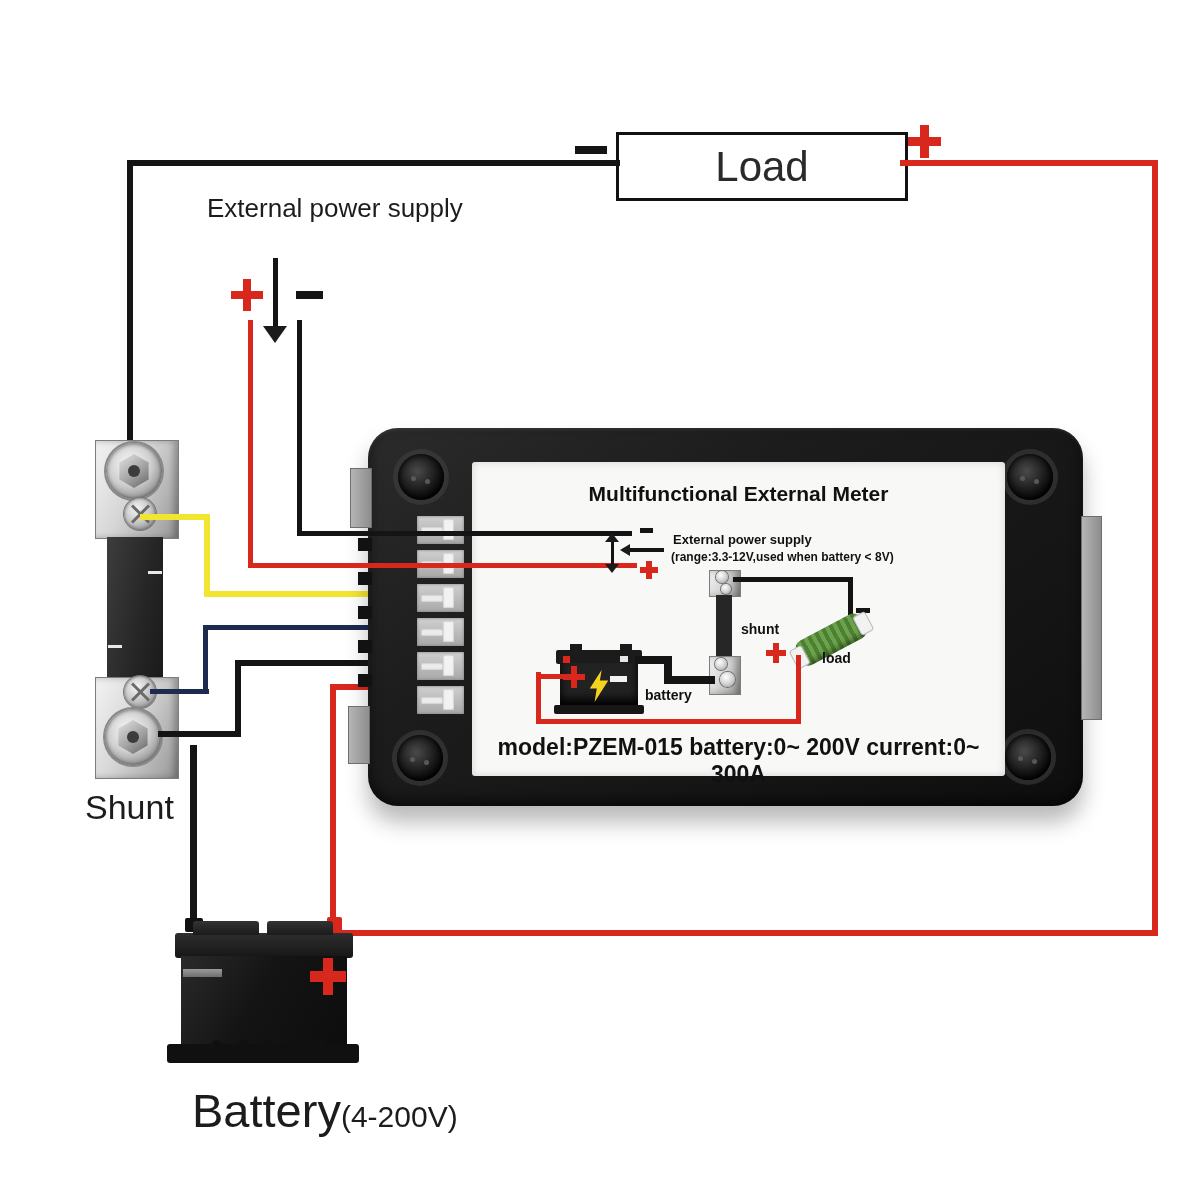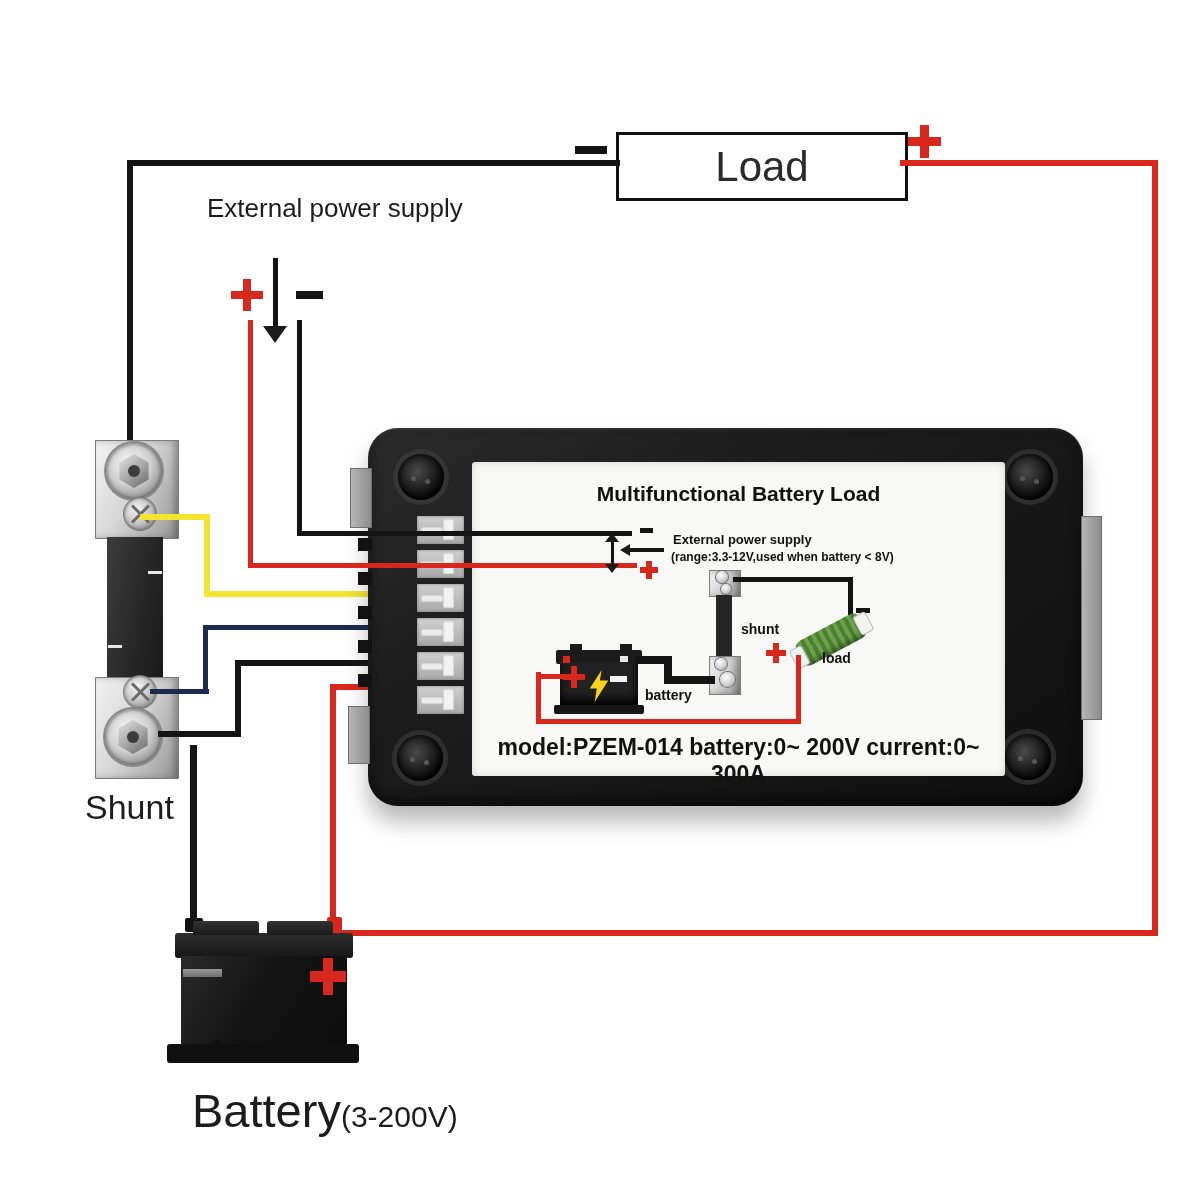--- a/index.html
+++ b/index.html
@@ -140,22 +140,22 @@
   <div id="device" class="abs"></div>
   <div class="tab" style="left:350px;top:468px;width:20px;height:58px;"></div>
   <div class="tab" style="left:348px;top:706px;width:20px;height:56px;"></div>
   <div class="tab" style="left:1081px;top:516px;width:19px;height:202px;"></div>
   <div class="screw" style="left:398px;top:454px;"></div>
   <div class="screw" style="left:1007px;top:454px;"></div>
   <div class="screw" style="left:397px;top:735px;"></div>
   <div class="screw" style="left:1005px;top:734px;"></div>
 
   <div id="label" class="abs">
-    <div id="label-title">Multifunctional Battery Load</div>
-    <div id="label-model">model:PZEM-014 battery:0~ 200V current:0~ 300A</div>
+    <div id="label-title">Multifunctional External Meter</div>
+    <div id="label-model">model:PZEM-015 battery:0~ 200V current:0~ 300A</div>
   </div>
 
   <div class="stub" style="left:358px;top:538px;"></div>
   <div class="stub" style="left:358px;top:572px;"></div>
   <div class="stub" style="left:358px;top:606px;"></div>
   <div class="stub" style="left:358px;top:640px;"></div>
   <div class="stub" style="left:358px;top:674px;"></div>
   <div class="term" style="top:516px;">
       <div class="slot-v"></div>
       <div class="slot-h"></div>
@@ -237,16 +237,16 @@
   <div class="abs" style="left:185px;top:918px;width:18px;height:14px;background:#111;border-radius:2px;"></div>
   <div class="abs" style="left:327px;top:917px;width:15px;height:18px;background:var(--red);border-radius:2px;"></div>
   <div id="batt-lid" class="abs"></div>
   <div class="batt-bump" style="left:193px;top:921px;width:66px;height:14px;"></div>
   <div class="batt-bump" style="left:267px;top:921px;width:66px;height:14px;"></div>
   <div id="batt-body" class="abs"></div>
   <div class="abs" style="left:183px;top:969px;width:39px;height:8px;background:linear-gradient(180deg,#9a9a9a,#6f6f6f);"></div>
   <div class="plus" style="left:310px;top:958px;width:36px;height:37px;"></div>
   <div id="batt-base" class="abs"></div>
   <div class="txt" style="left:192px;top:1083px;">
-    <span style="font-size:47px;">Battery</span><span style="font-size:30px;">(3-200V)</span>
+    <span style="font-size:47px;">Battery</span><span style="font-size:30px;">(4-200V)</span>
   </div>
 
 </div>
 
 </body></html>

